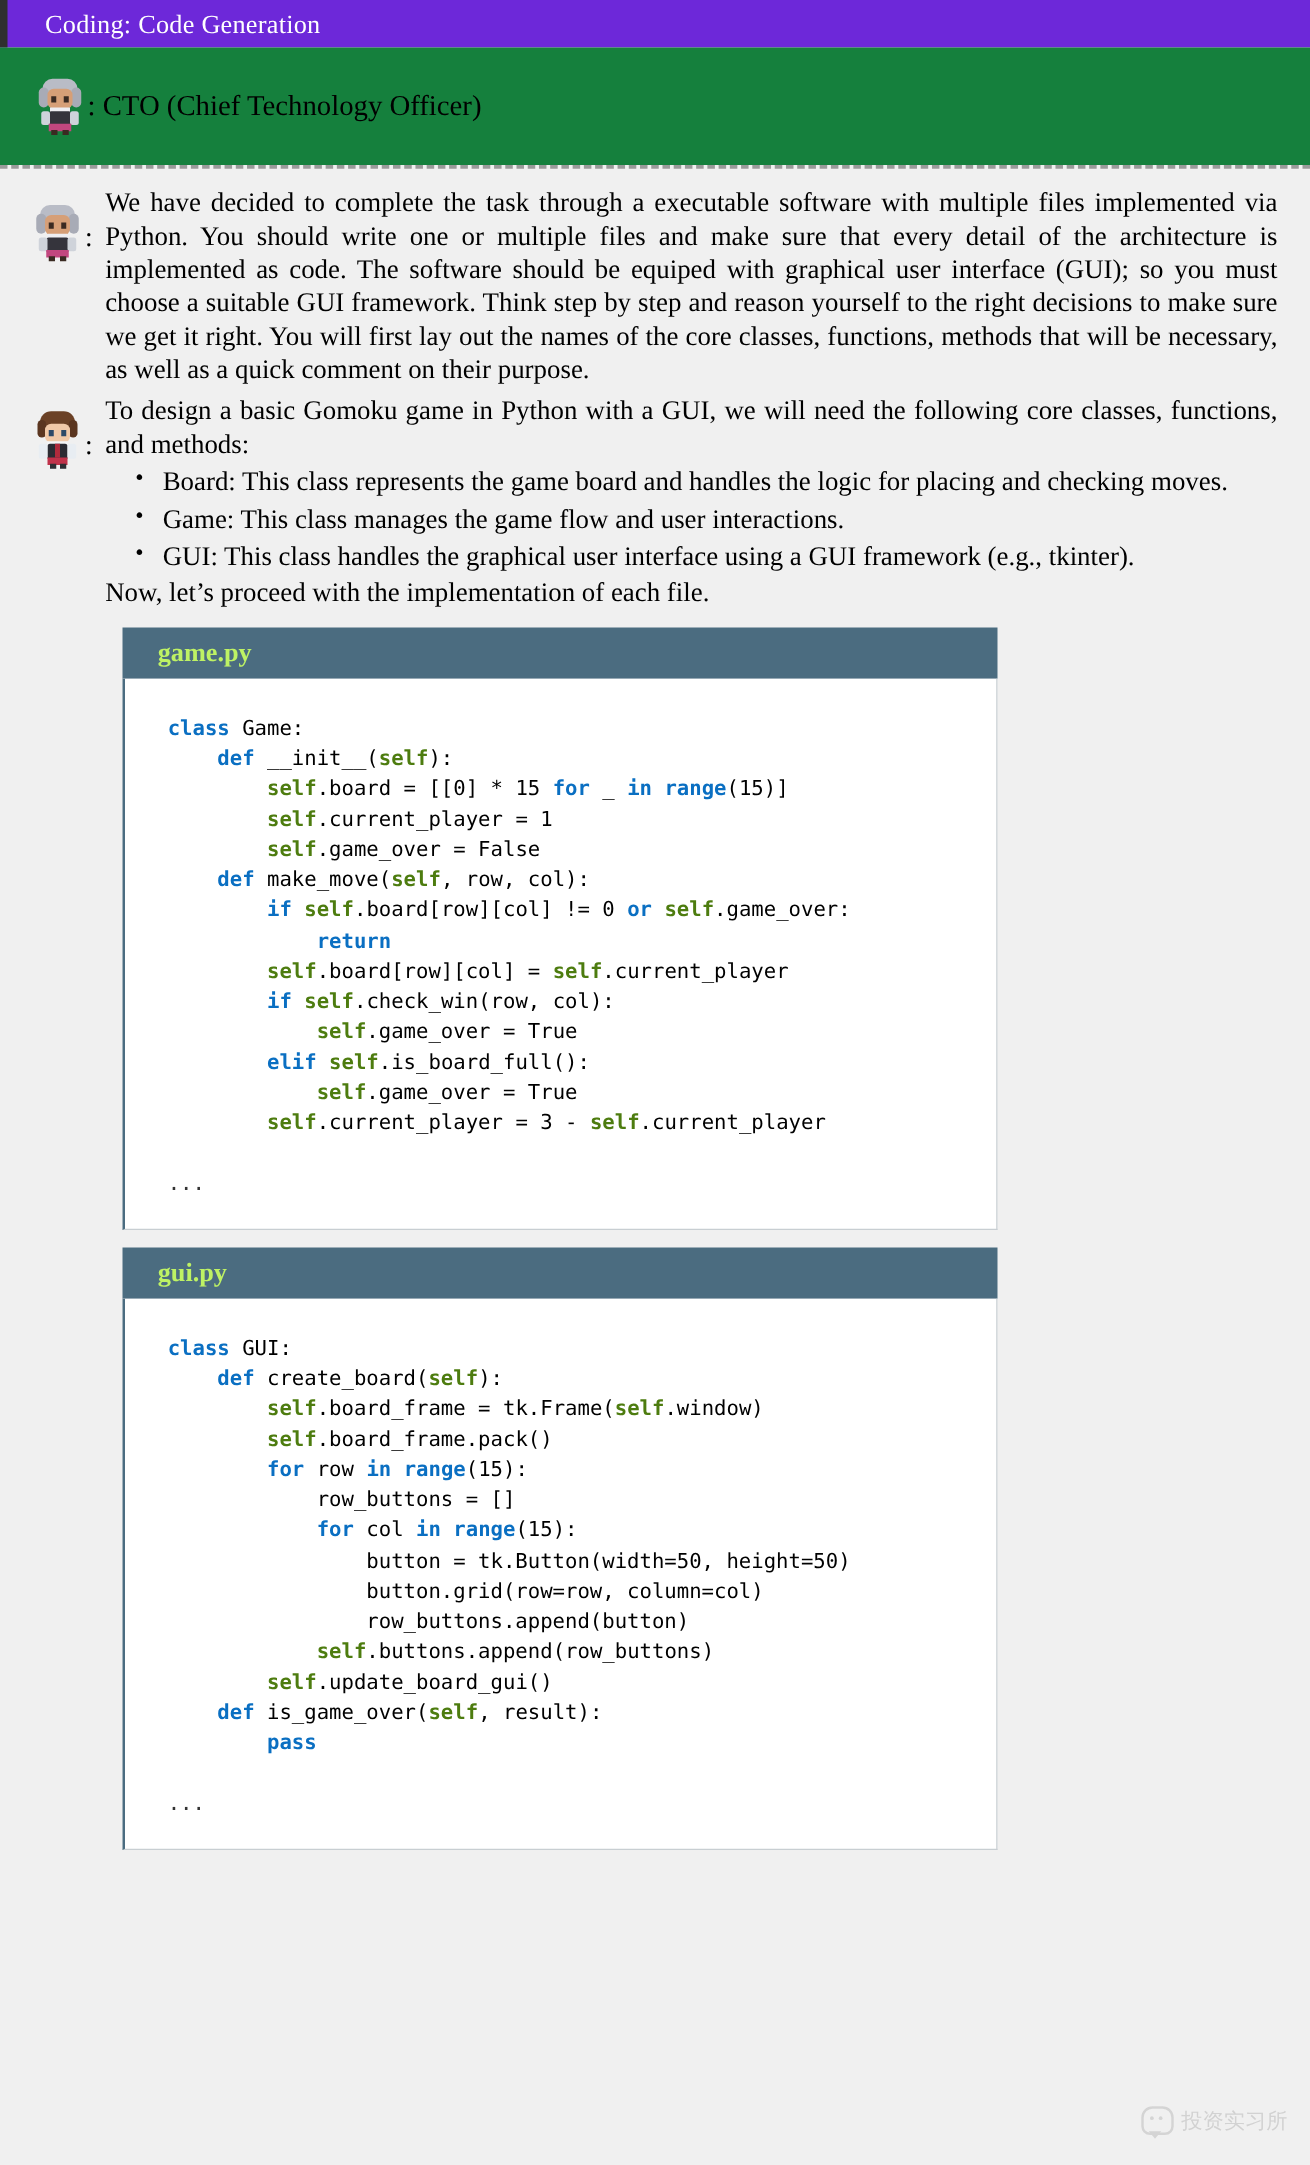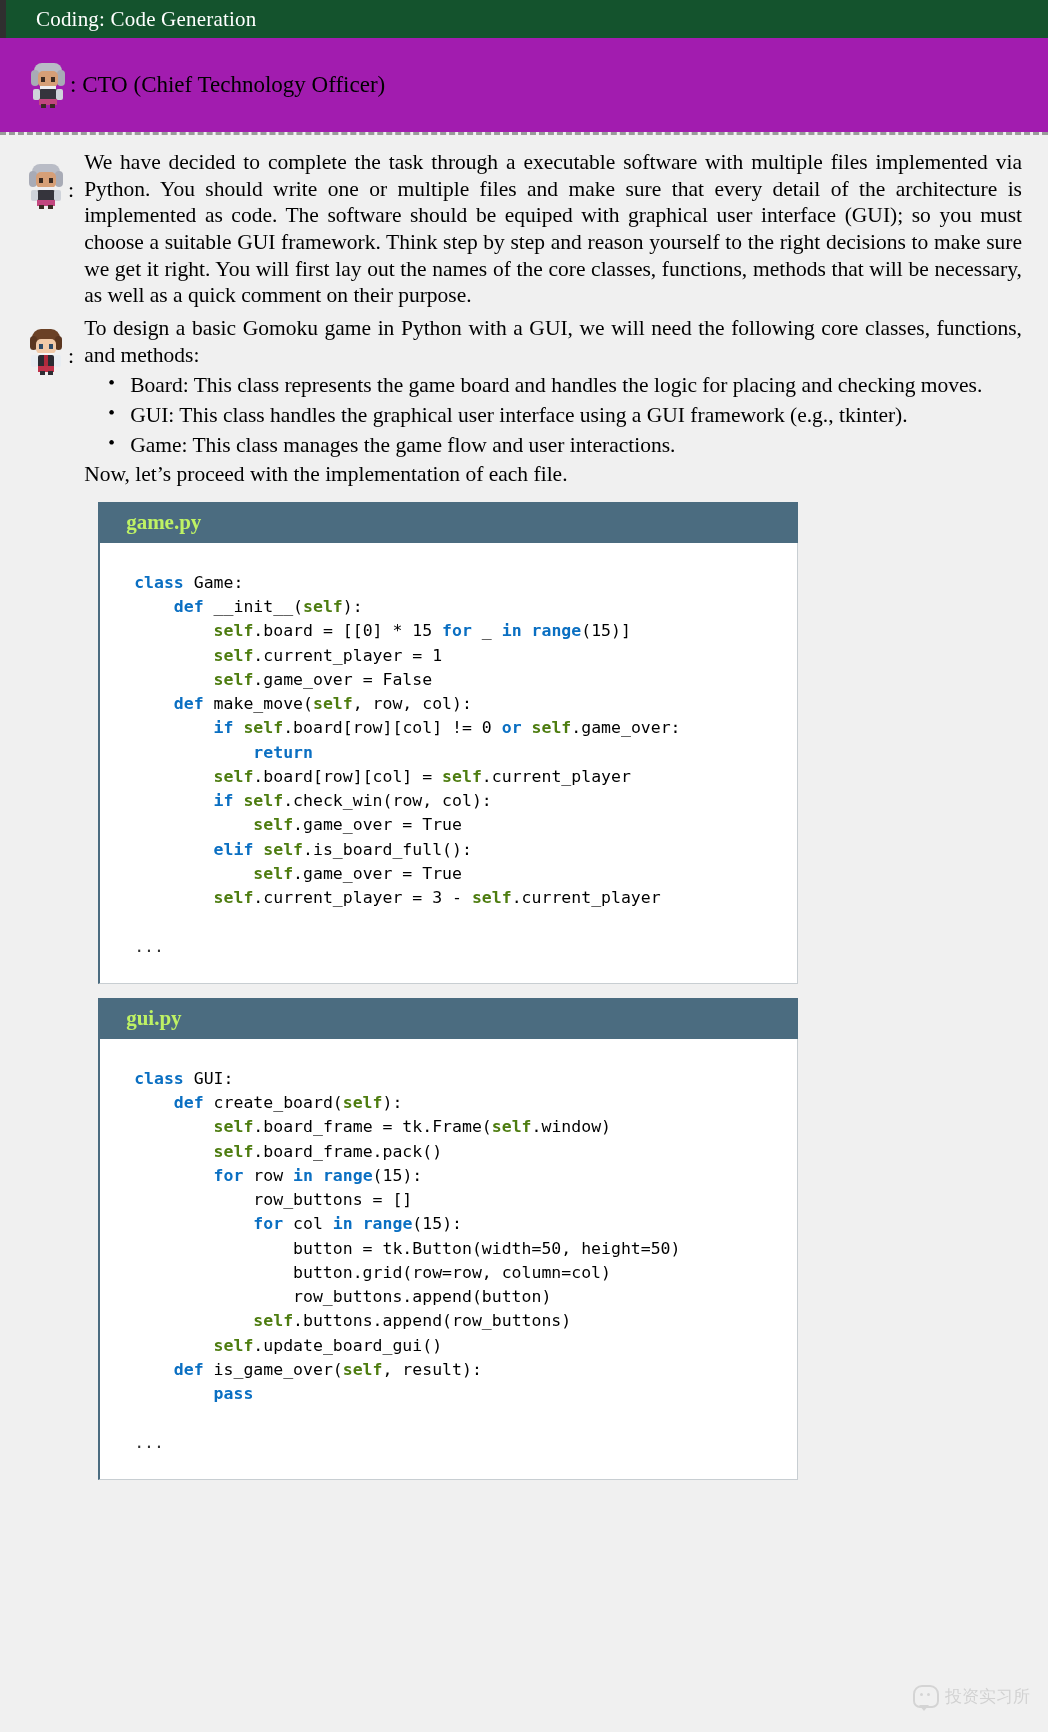--- a/index.html
+++ b/index.html
@@ -8,38 +8,38 @@
     background:#f0f0f0;
     font-family:"Liberation Serif","DejaVu Serif",serif;
     color:#000;
     overflow:hidden;
     position:relative;
   }
 
   
   .titlebar{
     height:38px;
-    background:#14532d;
+    background:#6d28d9;
     color:#ffffff;
     display:flex;align-items:center;
     padding-left:30px;
     font-size:21px;
     letter-spacing:.2px;
     box-sizing:border-box;
     border-left:6px solid #2f2f2f;
   }
 
   
   .legend{
     position:relative;
     height:94px;
     display:flex;align-items:center;
     padding-left:28px;
     box-sizing:border-box;
-    background:#a21caf;
+    background:#15803d;
   }
   .legend-entry{display:flex;align-items:center;}
   .legend-entry + .legend-entry{margin-left:30px;}
   .legend-label{font-size:23px;margin-left:2px;}
 
   .divider{
     height:0;
     border-top:3px dashed #9a9a9a;
     margin:0 0 0 0;
   }
@@ -230,22 +230,22 @@
           <i class="skirt"></i>
           <i class="legL"></i>
           <i class="legR"></i>
       </span>
     </div>
     <div class="msg-colon">:</div>
     <div class="msg-body">
       <p>To design a basic Gomoku game in Python with a GUI, we will need the following core classes, functions, and methods:</p>
       <ul class="core-list">
         <li>Board: This class represents the game board and handles the logic for placing and checking moves.</li>
+        <li>Game: This class manages the game flow and user interactions.</li>
         <li>GUI: This class handles the graphical user interface using a GUI framework (e.g., tkinter).</li>
-        <li>Game: This class manages the game flow and user interactions.</li>
       </ul>
       <p class="tail">Now, let’s proceed with the implementation of each file.</p>
 
       <div class="code-block">
         <div class="code-head">game.py</div>
         <div class="code-body"><span class="kw">class </span><span>Game:</span>
 <span class="kw">    def </span><span>__init__(</span><span class="slf">self</span><span>):</span>
 <span>        </span><span class="slf">self</span><span>.board = [[0] * 15 </span><span class="kw">for</span><span> _ </span><span class="kw">in </span><span class="kw">range</span><span>(15)]</span>
 <span>        </span><span class="slf">self</span><span>.current_player = 1</span>
 <span>        </span><span class="slf">self</span><span>.game_over = False</span>

